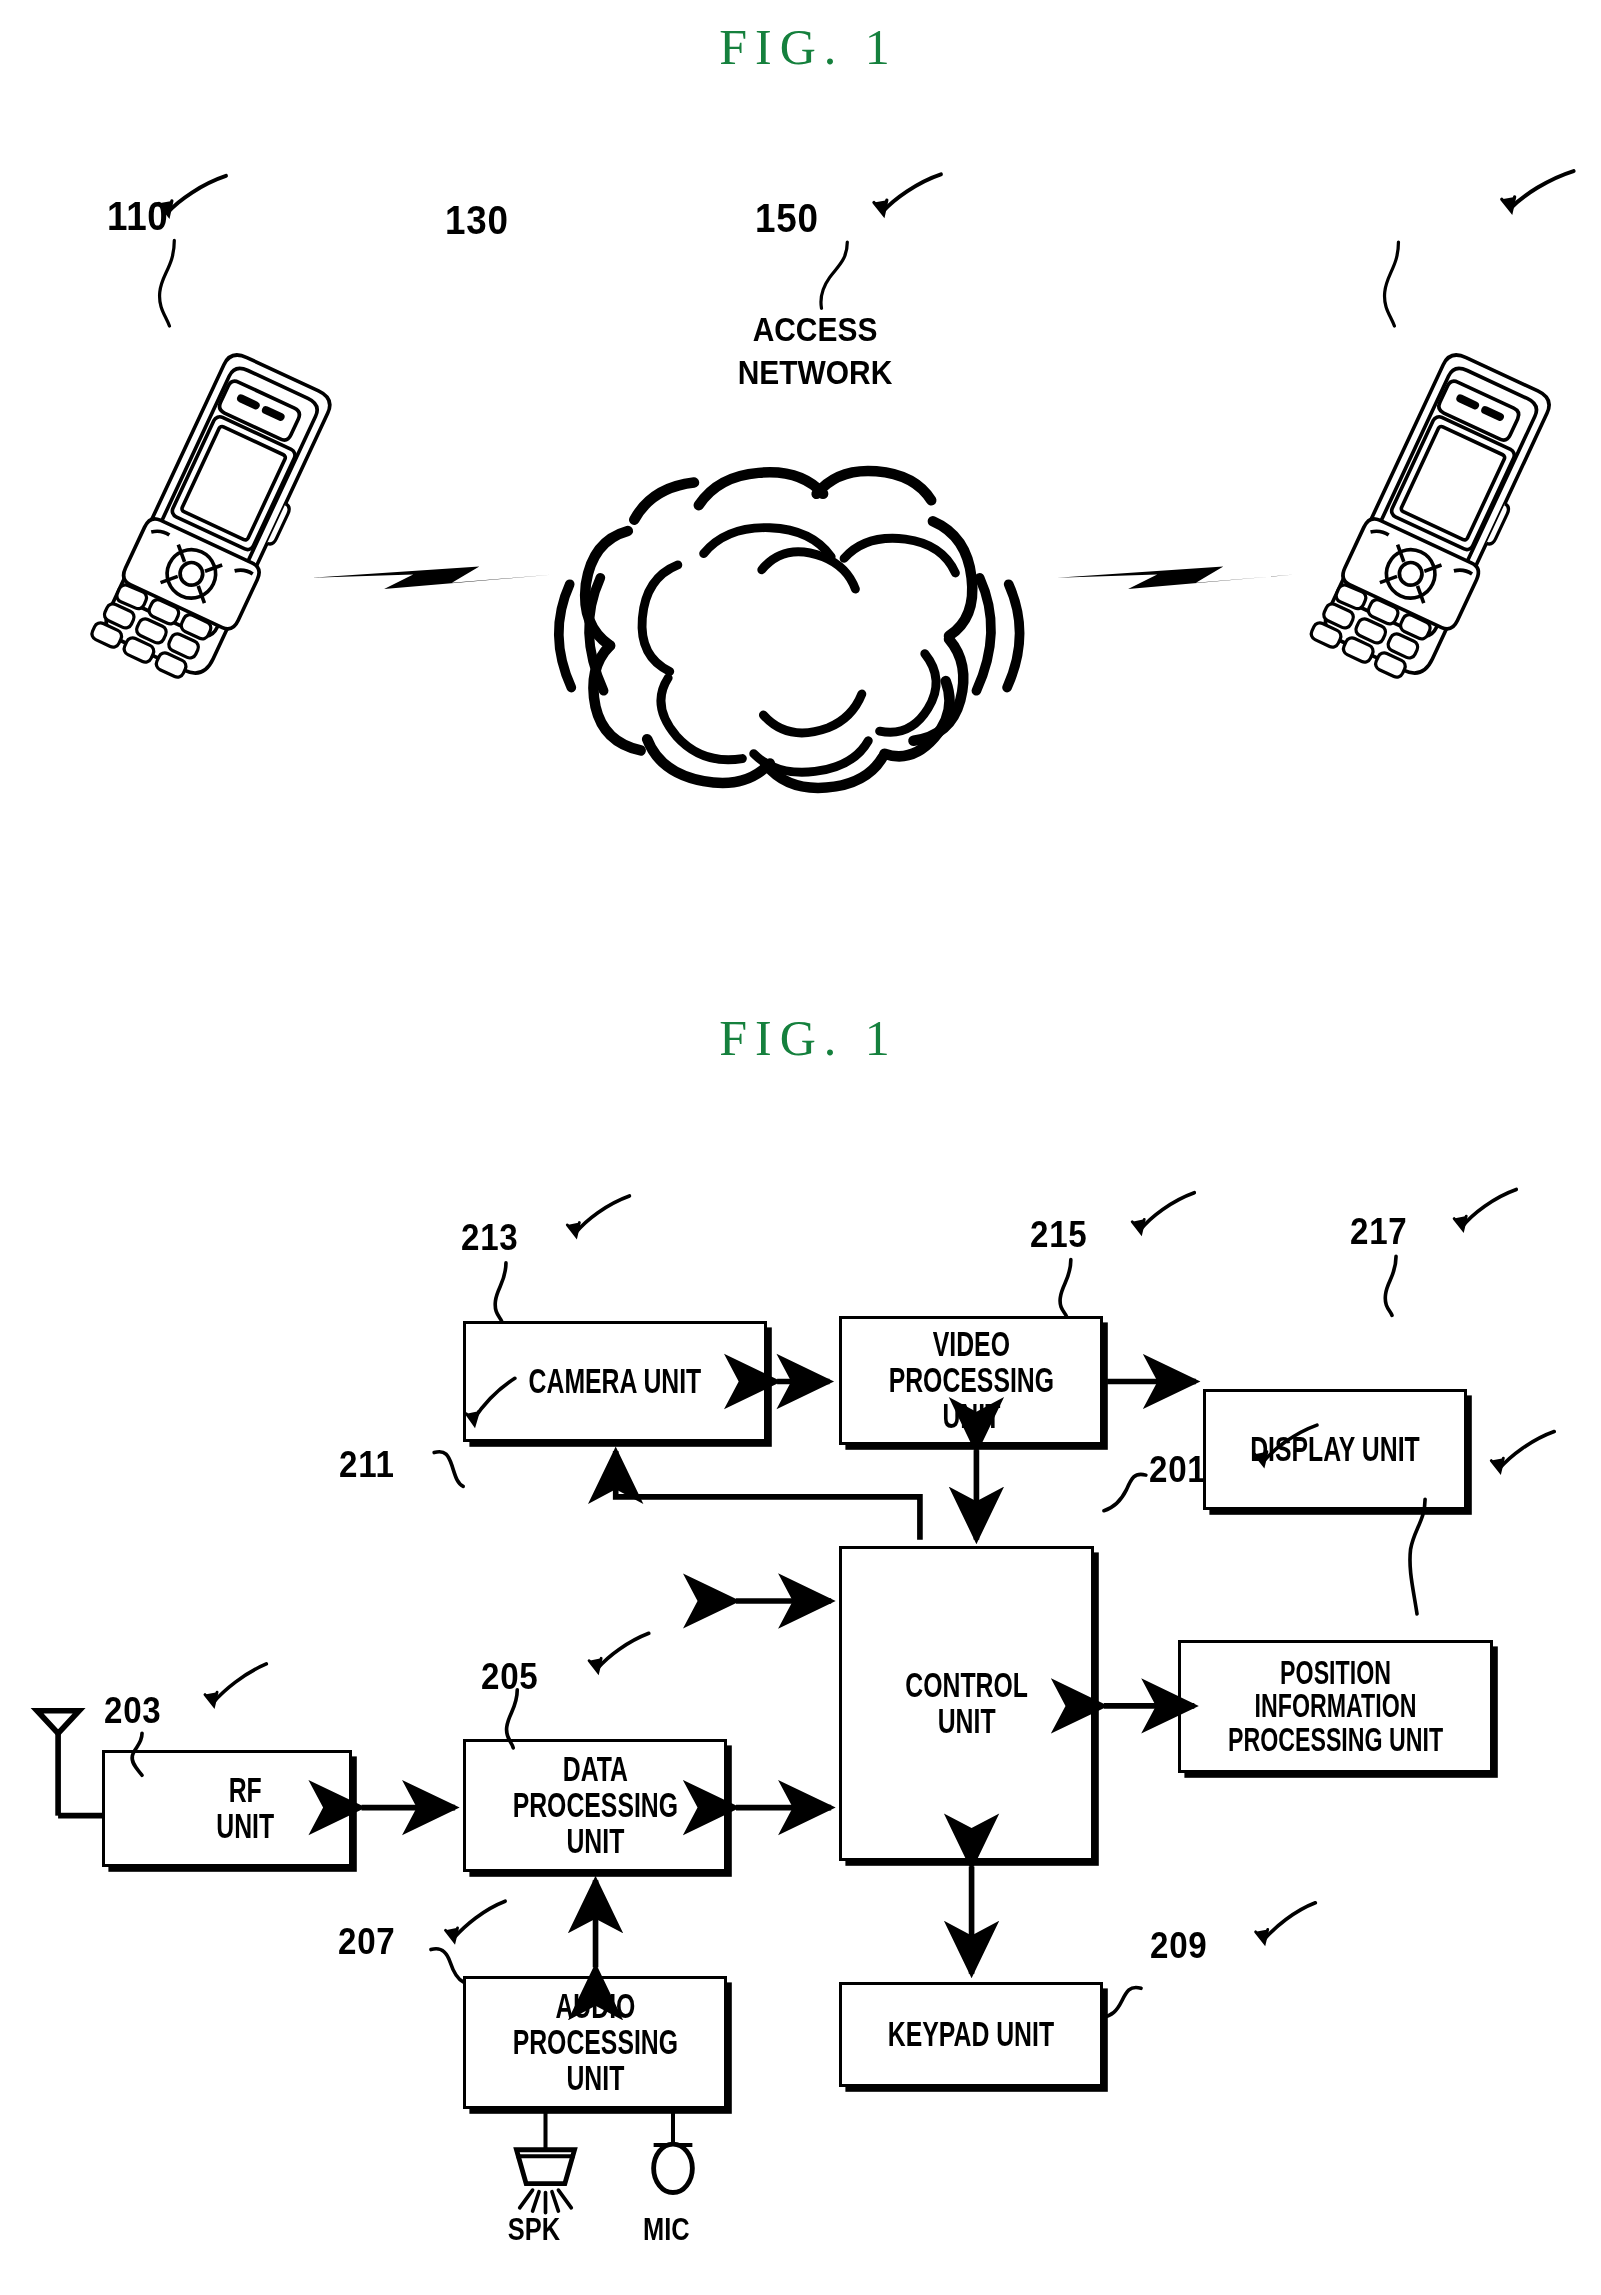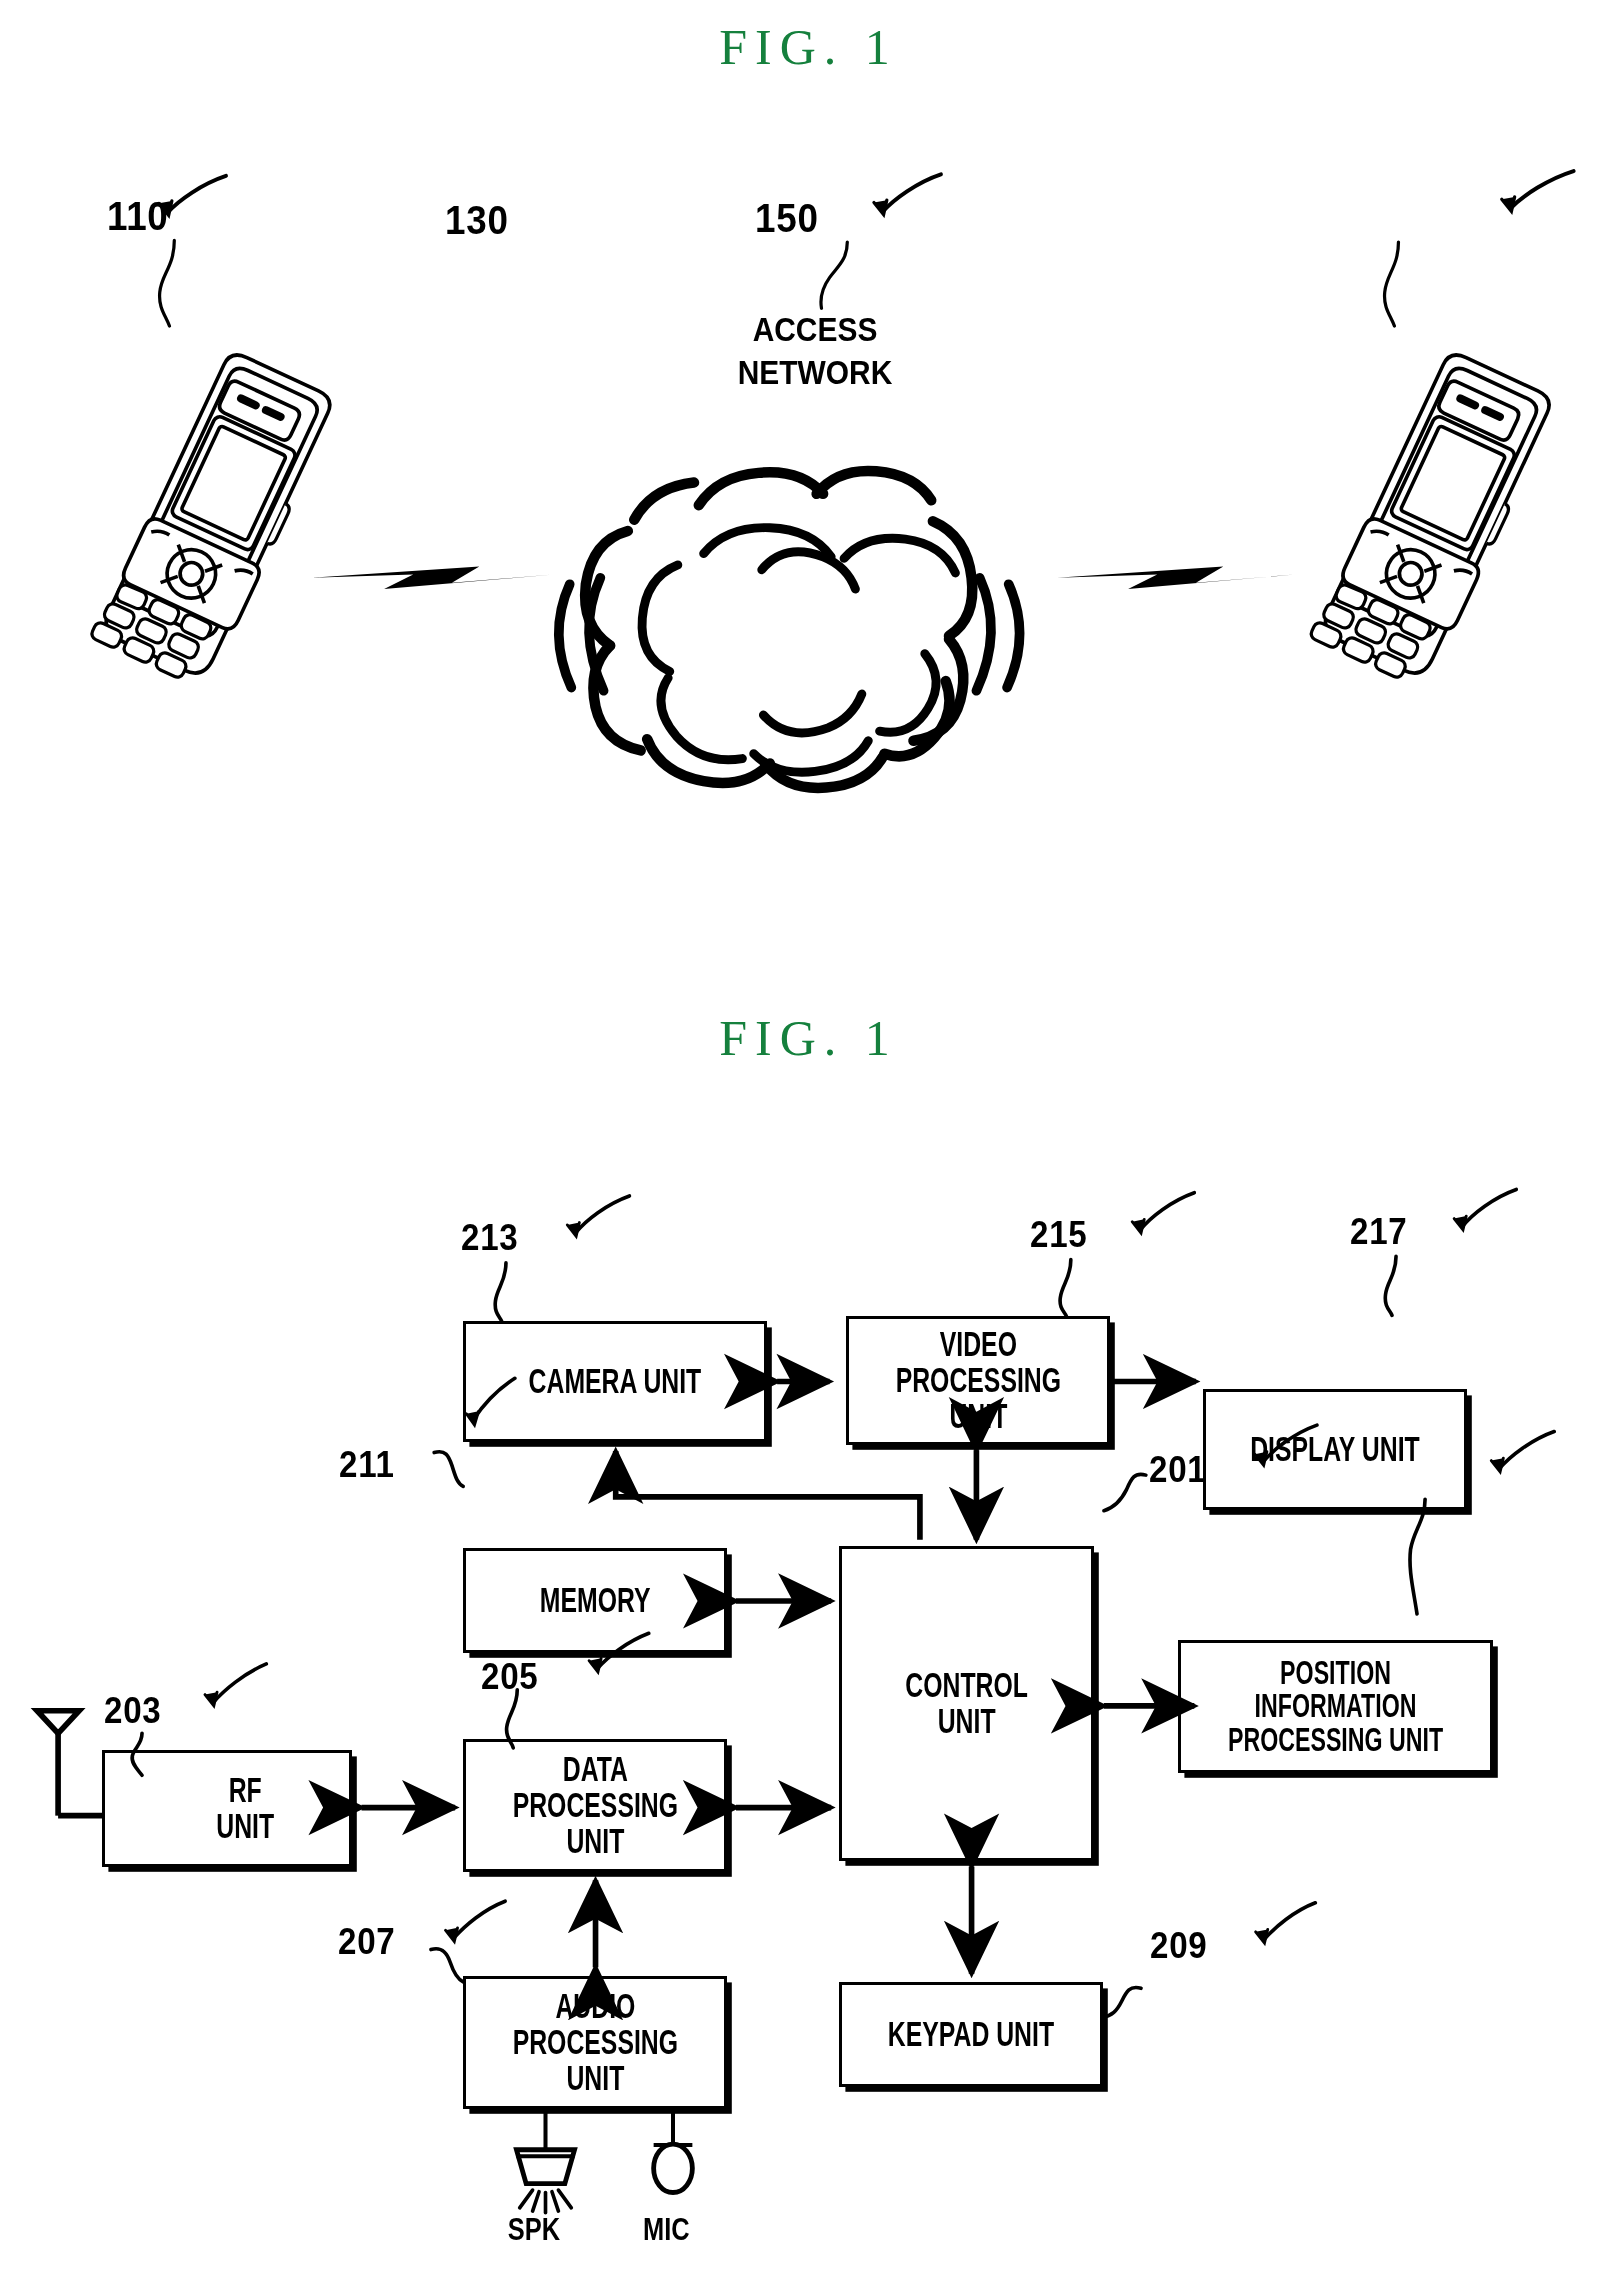--- a/index.html
+++ b/index.html
@@ -131,33 +131,30 @@
   <div class="ref" style="left:1385px; top:1457px;">219</div>
   <div class="ref" style="left:104px; top:1690px;">203</div>
   <div class="ref" style="left:481px; top:1656px;">205</div>
   <div class="ref" style="left:338px; top:1921px;">207</div>
   <div class="ref" style="left:1150px; top:1925px;">209</div>
 
   <div class="block" style="left:463px; top:1321px; width:304px; height:121px;">
     <span class="lbl">CAMERA UNIT</span>
   </div>
 
-  <div class="block" style="left:839px; top:1316px; width:264px; height:129px;margin-left:7px;">
+  <div class="block" style="left:839px; top:1316px; width:264px; height:129px;">
     <span class="lbl">VIDEO
 PROCESSING
 UNIT</span>
   </div>
 
   <div class="block" style="left:1203px; top:1389px; width:264px; height:121px;text-align:center;">
     <span class="lbl">DISPLAY UNIT</span>
   </div>
 
-  <div class="block" style="left:463px; top:1548px; width:264px; height:105px;">
-    <span class="lbl">MEMORY</span>
-  </div>
 
   <div class="block" style="left:839px; top:1546px; width:255px; height:315px;">
     <span class="lbl">CONTROL
 UNIT</span>
   </div>
 
   <div class="block" style="left:1178px; top:1640px; width:315px; height:133px;">
     <span class="lbl sm">POSITION
 INFORMATION
 PROCESSING UNIT</span>

